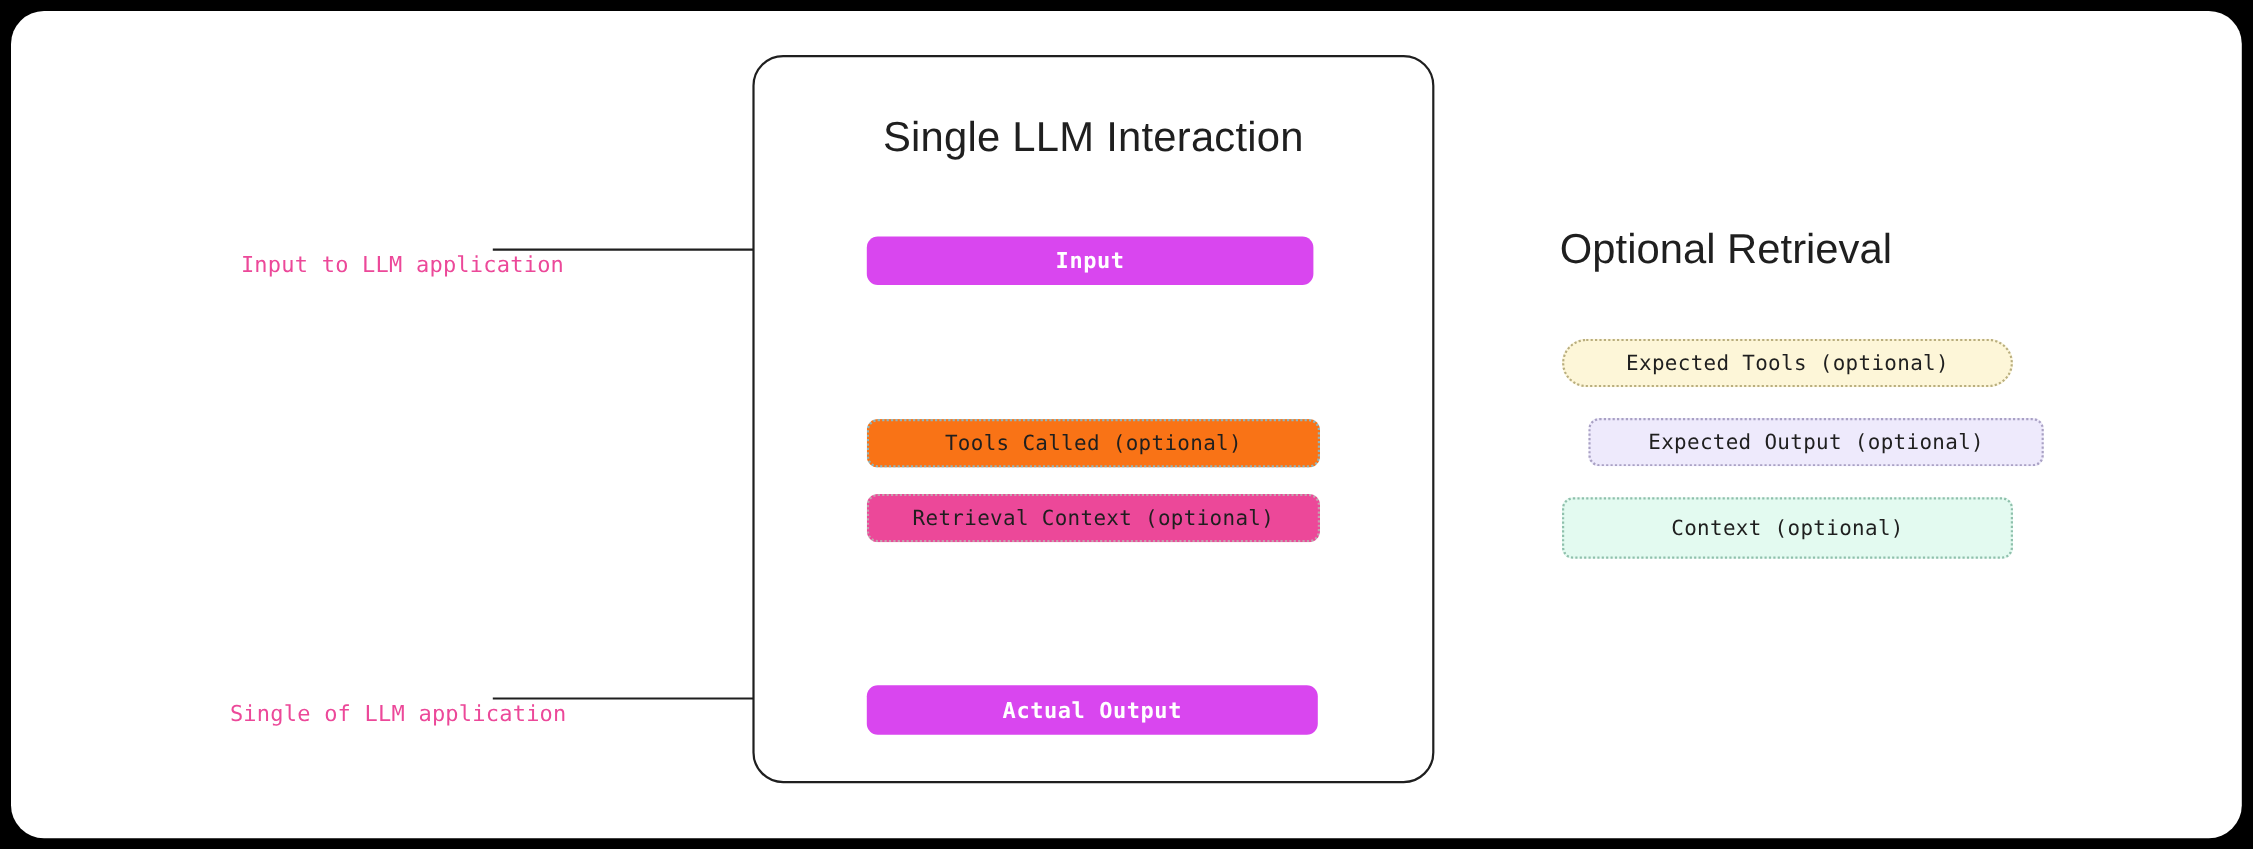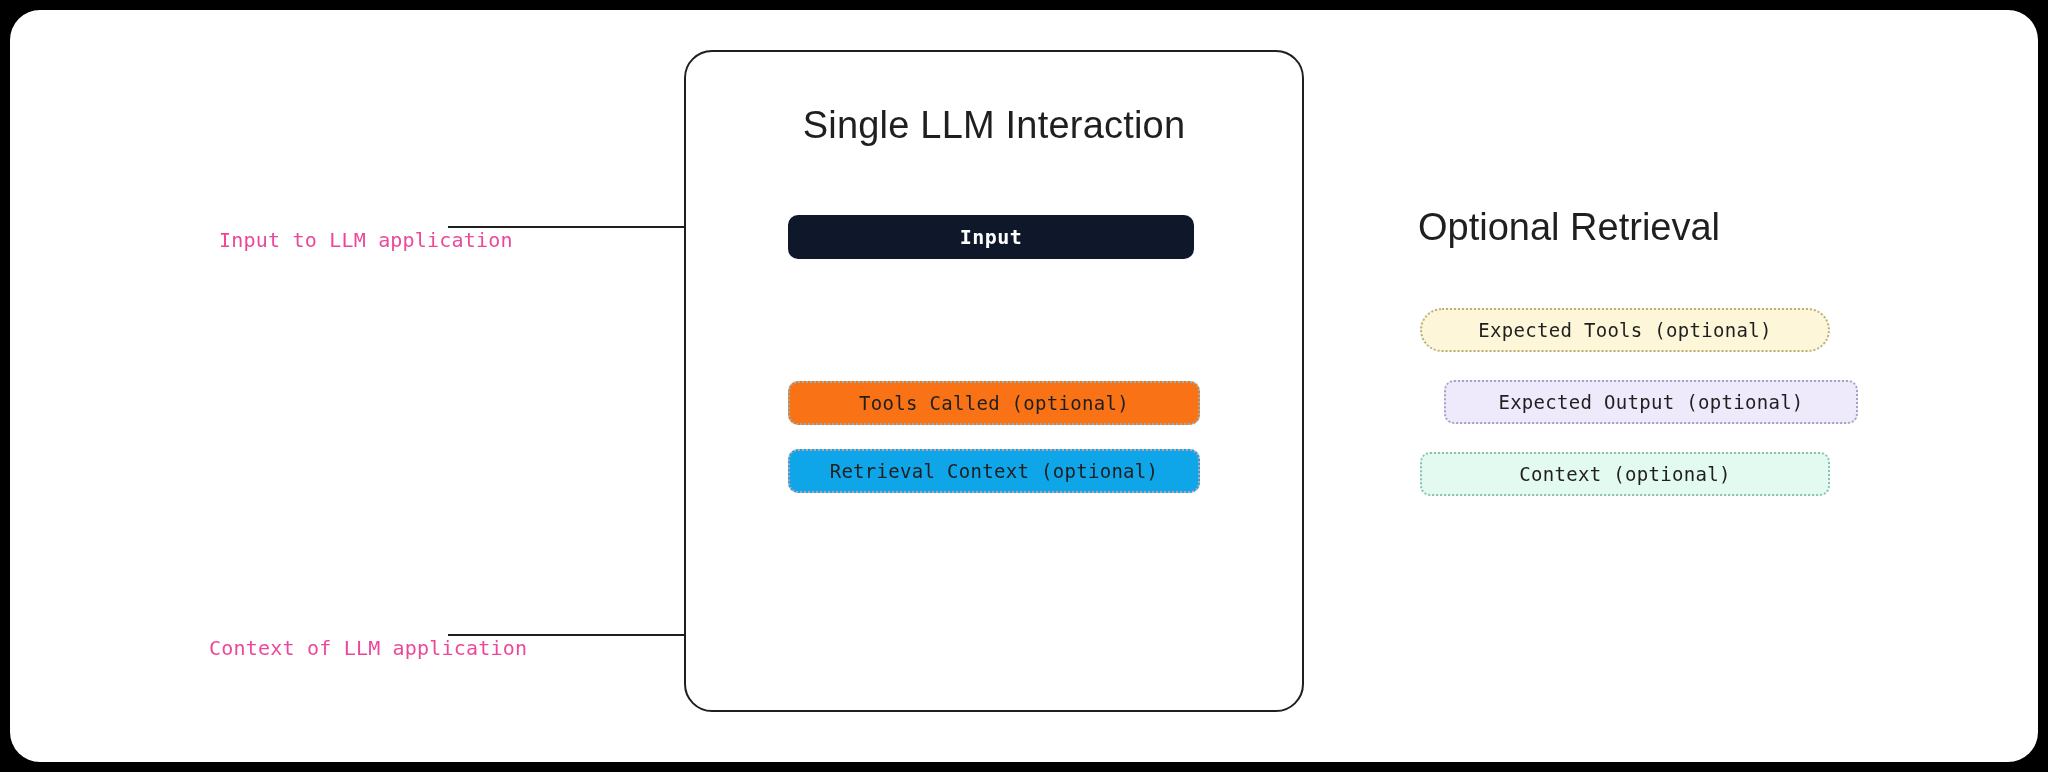--- a/index.html
+++ b/index.html
@@ -56,21 +56,21 @@
     font-size: 38px;
     font-weight: 400;
     color: #1f1f1f;
     letter-spacing: 0.2px;
     white-space: nowrap;
   }
 
   
   .node-solid {
     position: absolute;
-    background: #0f172a;
+    background: #d946ef;
     color: #ffffff;
     border-radius: 10px;
     font-family: "DejaVu Sans Mono", "Liberation Mono", monospace;
     font-size: 20px;
     font-weight: 700;
     display: flex;
     align-items: center;
     justify-content: center;
     letter-spacing: 0.5px;
     box-sizing: border-box;
@@ -109,21 +109,21 @@
     width: 412px;
     height: 44px;
     background: #f97316;
     border-color: #8fb6bd;
   }
   #node-retrieval-context {
     left: 778px;
     top: 439px;
     width: 412px;
     height: 44px;
-    background: #0ea5e9;
+    background: #ec4899;
     border-color: #c2a3ae;
   }
 
   
   .panel-title {
     position: absolute;
     left: 1408px;
     top: 196px;
     font-size: 38px;
     font-weight: 400;
@@ -145,21 +145,21 @@
     width: 414px;
     height: 44px;
     background: #eeeafc;
     border-color: #a9a1c4;
     margin-left: 24px;
   }
   #ref-context {
     left: 1410px;
     top: 442px;
     width: 410px;
-    height: 44px;
+    height: 56px;
     background: #e3faf0;
     border-color: #8fc0ac;
   }
 
   
   .annot-label {
     position: absolute;
     font-family: "DejaVu Sans Mono", "Liberation Mono", monospace;
     font-size: 20px;
     font-weight: 500;
@@ -217,24 +217,25 @@
 
     <div class="group-box"></div>
     <div class="group-title">Single LLM Interaction</div>
 
     <div class="node-solid" id="node-input">Input</div>
 
     <div class="node-dashed" id="node-tools-called">Tools Called (optional)</div>
 
     <div class="node-dashed" id="node-retrieval-context">Retrieval Context (optional)</div>
 
+    <div class="node-solid" id="node-actual-output">Actual Output</div>
 
     <div class="annot-label" id="label-input-annot">Input to LLM application</div>
 
-    <div class="annot-label" id="label-output-annot">Context of LLM application</div>
+    <div class="annot-label" id="label-output-annot">Single of LLM application</div>
 
     <div class="panel-title">Optional Retrieval</div>
 
     <div class="node-dashed" id="ref-expected-tools">Expected Tools (optional)</div>
 
     <div class="node-dashed" id="ref-expected-output">Expected Output (optional)</div>
 
     <div class="node-dashed" id="ref-context">Context (optional)</div>
 
   </div>

